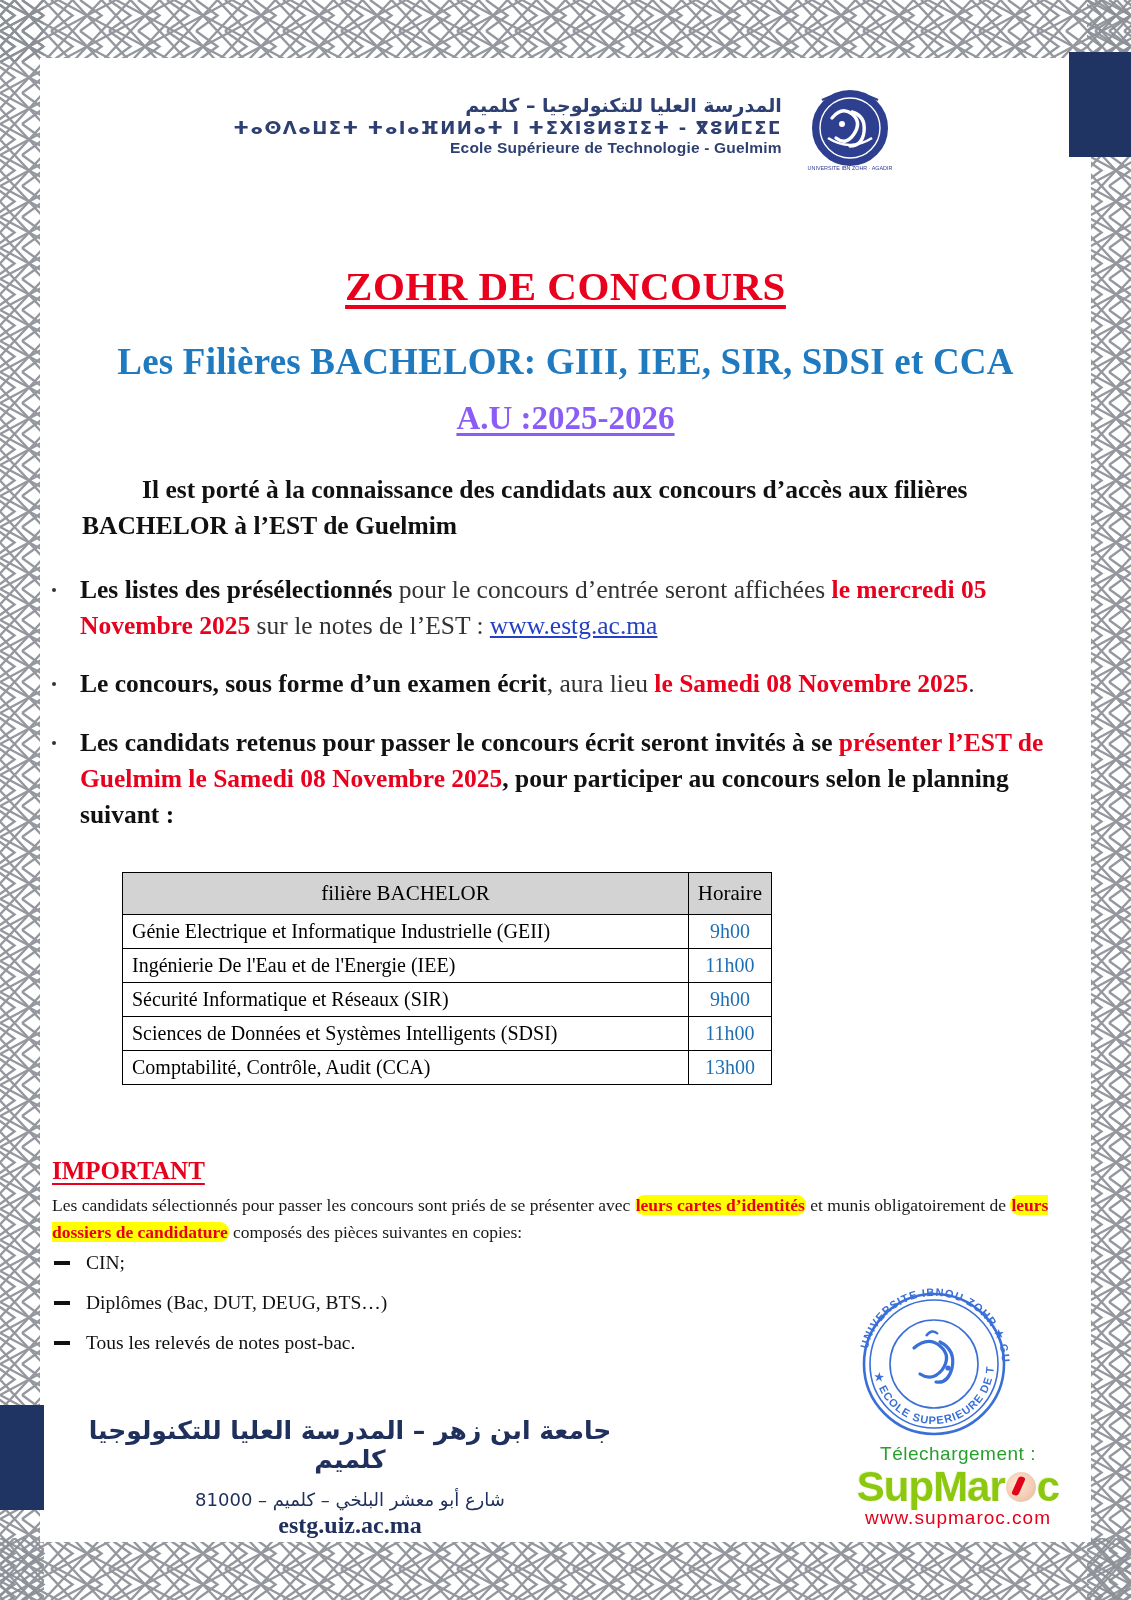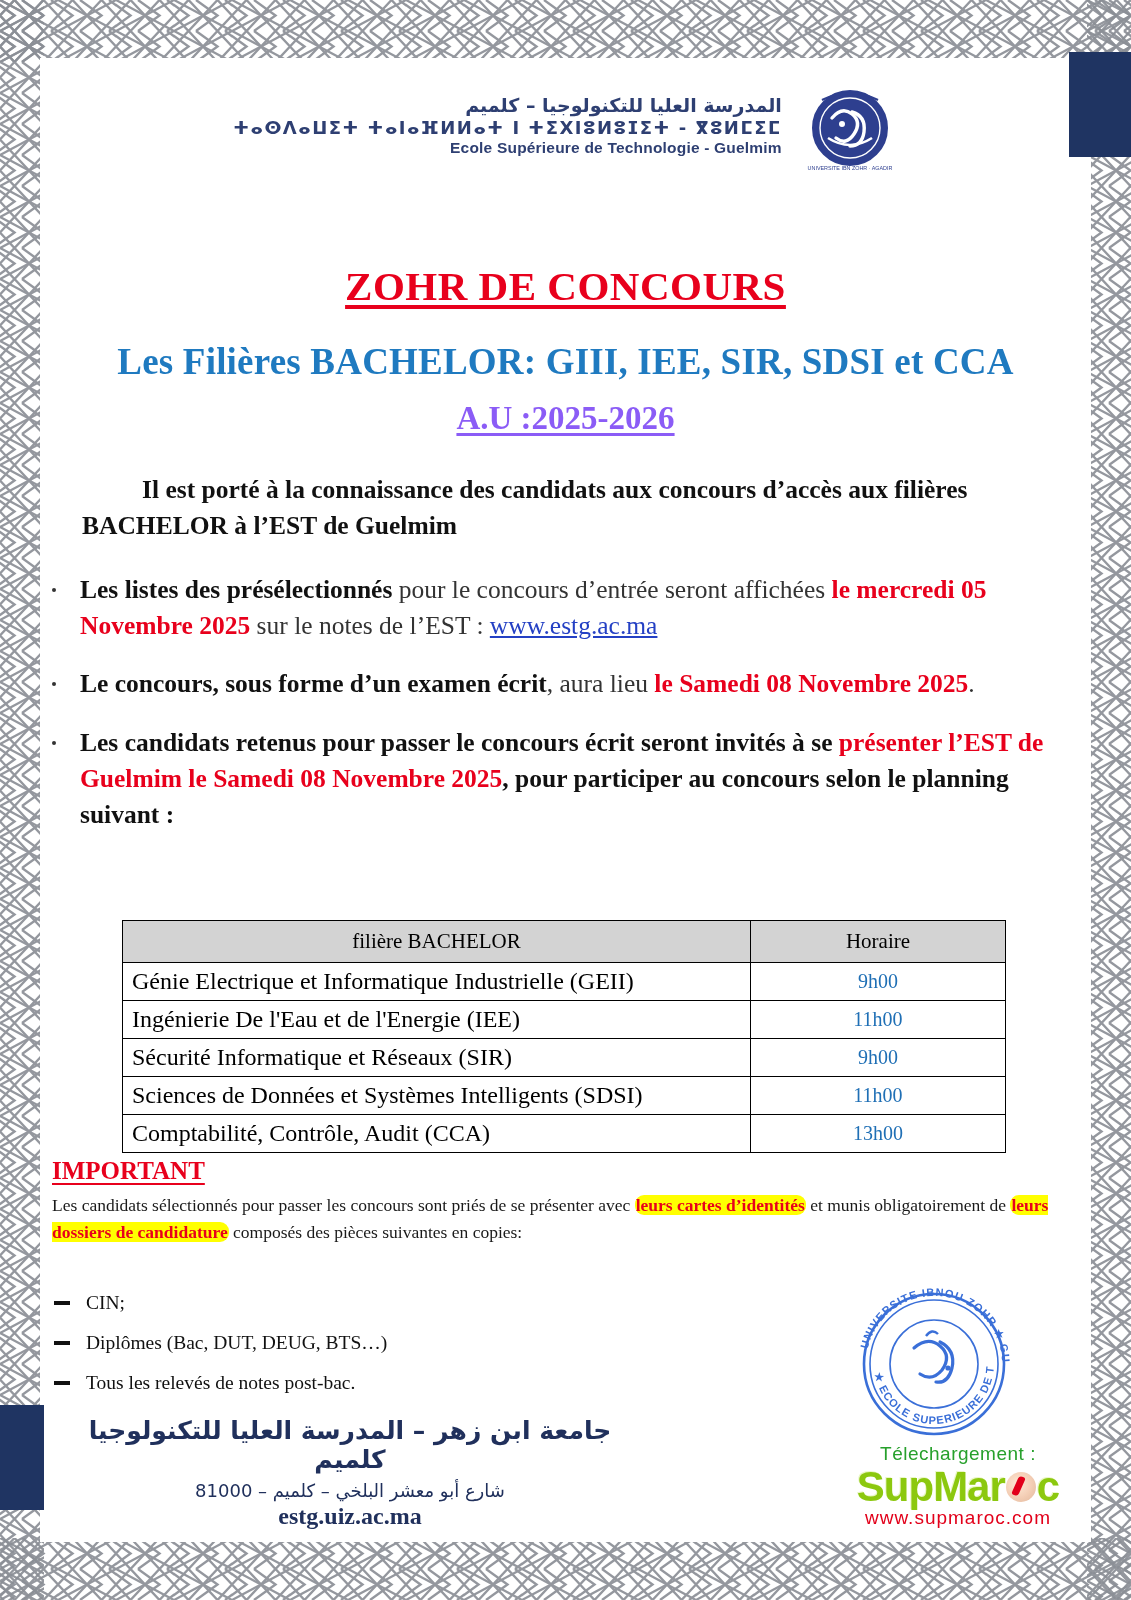--- a/index.html
+++ b/index.html
@@ -165,44 +165,44 @@
     border-radius: 50%;
   }
   .b-strong { font-weight: 700; color: #111; }
   .b-red    { font-weight: 700; color: #e8001c; }
   .b-link   { color: #2440c4; text-decoration: underline; font-weight: 400; }
   .b-plain  { font-weight: 400; color: #333; }
 
   
   .planning-table {
     position: absolute;
-    top: 920px;
+    top: 872px;
     left: 122px;
-    width: 884px;
+    width: 650px;
     border-collapse: collapse;
     font-size: 17.5px;
   }
   .planning-table th,
   .planning-table td {
     border: 1.6px solid #000;
     padding: 5px 9px;
   }
   .planning-table thead th {
     background: #d3d3d3;
     font-weight: 400;
     font-size: 21px;
     text-align: center;
     padding: 8px 9px;
     color: #000;
   }
   .planning-table td.filiere {
     text-align: left;
     color: #000;
     width: 628px;
-    font-size: 24px;
+    font-size: 20px;
   }
   .planning-table td.horaire {
     text-align: center;
     color: #1f6fb5;
     font-size: 20px;
   }
 
   
   .important-title {
     position: absolute;
@@ -223,21 +223,21 @@
   .hl {
     background: #ffff00;
     color: #e8001c;
     font-weight: 700;
     padding: 0 1px;
     border-radius: 9px;
   }
 
   .doc-list {
     position: absolute;
-    top: 1252px; left: 52px; width: 620px; margin-top: 40px;
+    top: 1252px; left: 52px; width: 620px;
   }
   .doc-item {
     position: relative;
     padding-left: 34px;
     margin-bottom: 18px;
     font-size: 19.5px;
     color: #111;
   }
   .doc-item .dash {
     position: absolute;
@@ -269,21 +269,21 @@
   }
   .footer-ar .line1 {
     font-size: 25px;
     font-weight: 700;
     font-family: "DejaVu Sans", sans-serif;
     letter-spacing: .5px;
   }
   .footer-ar .line2 {
     font-size: 18px;
     font-family: "DejaVu Sans", sans-serif;
-    margin-top: 6px;
+    margin-top: 15px;
   }
   .footer-ar .line3 {
     font-size: 24px;
     font-weight: 700;
     font-family: "Liberation Serif", serif;
     direction: ltr;
     margin-top: 2px;
   }
 
   .dl-block {

